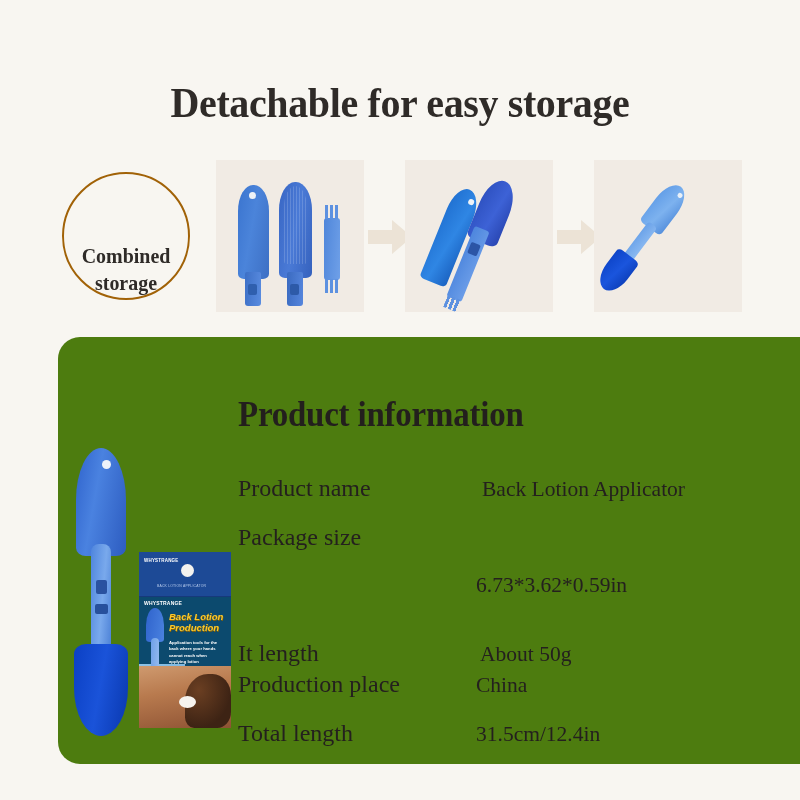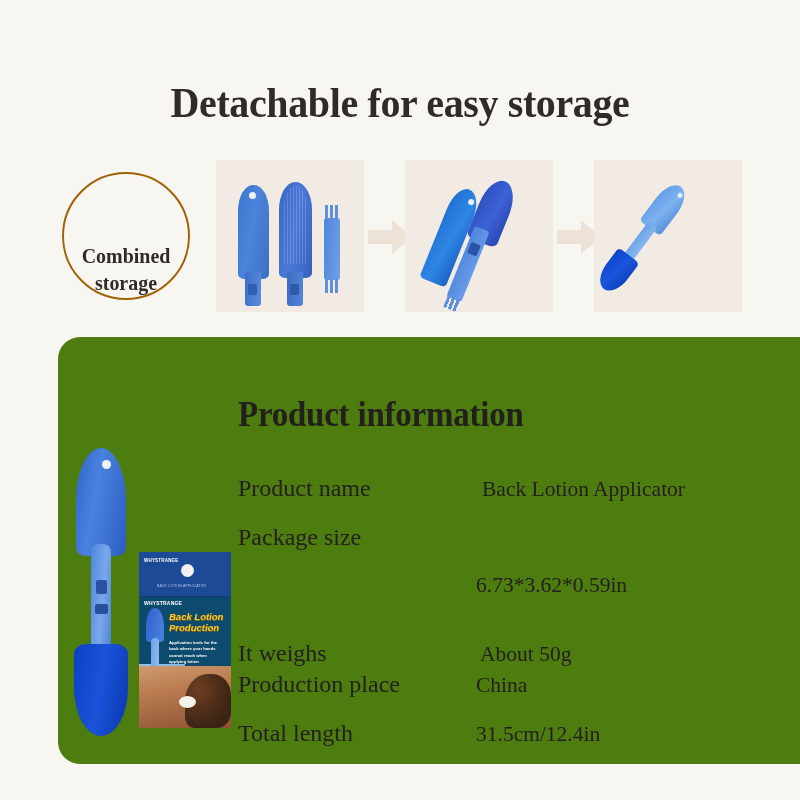--- a/index.html
+++ b/index.html
@@ -563,21 +563,21 @@
     <div class="spec-row">
       <div class="spec-label">Package size</div>
     </div>
 
     <div class="spec-row">
       <div class="spec-label"></div>
       <div class="spec-value indent-2">6.73*3.62*0.59in</div>
     </div>
 
     <div class="spec-row">
-      <div class="spec-label">It weighs</div>
+      <div class="spec-label">It length</div>
       <div class="spec-value indent-3">About 50g</div>
     </div>
 
     <div class="spec-row">
       <div class="spec-label">Production place</div>
       <div class="spec-value indent-2">China</div>
     </div>
 
     <div class="spec-row">
       <div class="spec-label">Total length</div>

